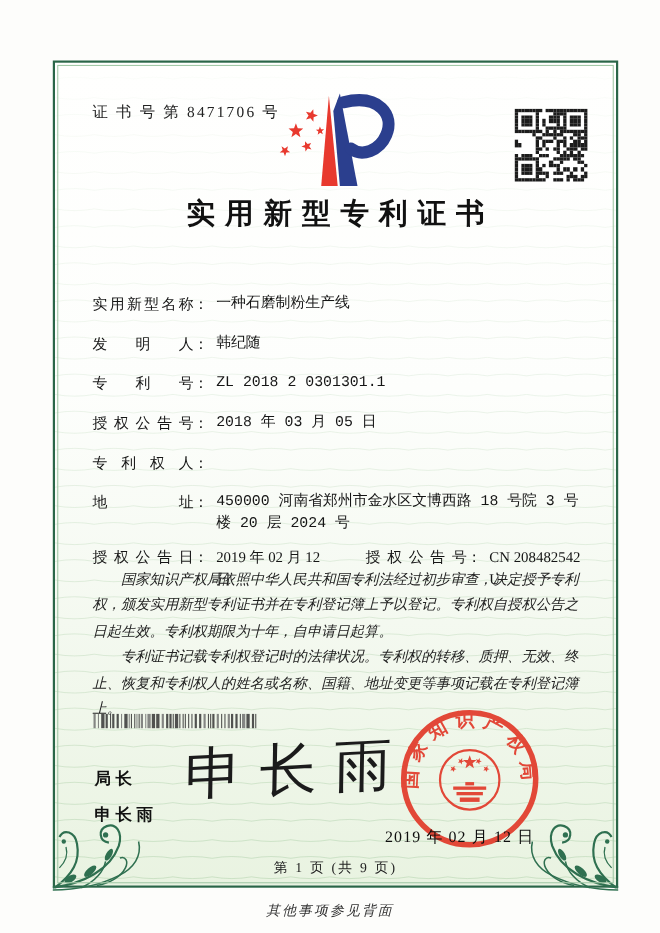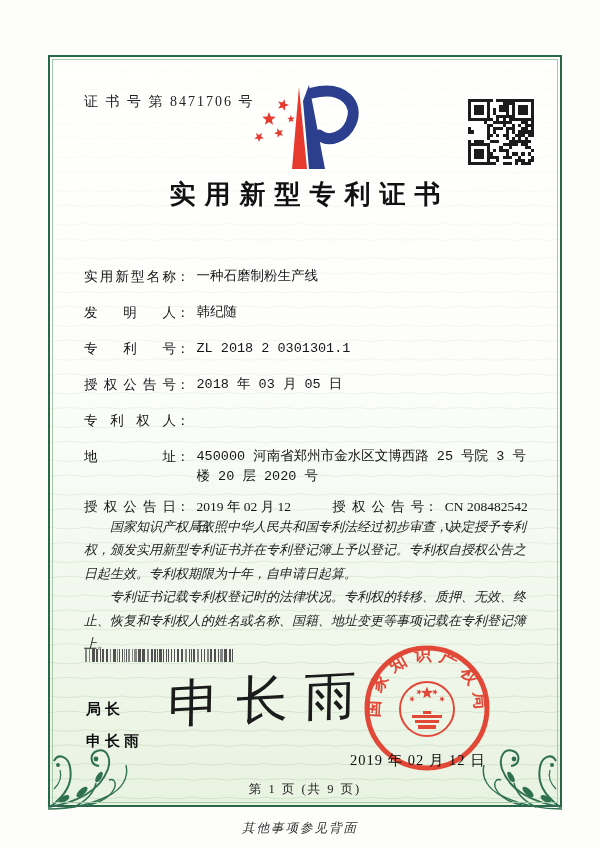--- a/index.html
+++ b/index.html
@@ -626,21 +626,21 @@
         <span class="colon">：</span>
         <span class="val">2018 年 03 月 05 日</span>
     </div>
     <div class="row">
       <span class="lab">专利权人</span>
         <span class="colon">：</span>
     </div>
     <div class="row addr">
       <span class="lab">地址</span>
         <span class="colon">：</span>
-        <span class="val">450000 河南省郑州市金水区文博西路 25 号院 3 号楼 20 层 2020 号</span>
+        <span class="val">450000 河南省郑州市金水区文博西路 18 号院 3 号楼 20 层 2024 号</span>
     </div>
     <div class="grant-row">
       <span class="pair">
         <span class="lab">授权公告日</span>
           <span class="colon">：</span>
           <span>2019 年 02 月 12 日</span>
       </span>
       <span class="pair">
         <span class="lab">授权公告号</span>
           <span class="colon">：</span>

